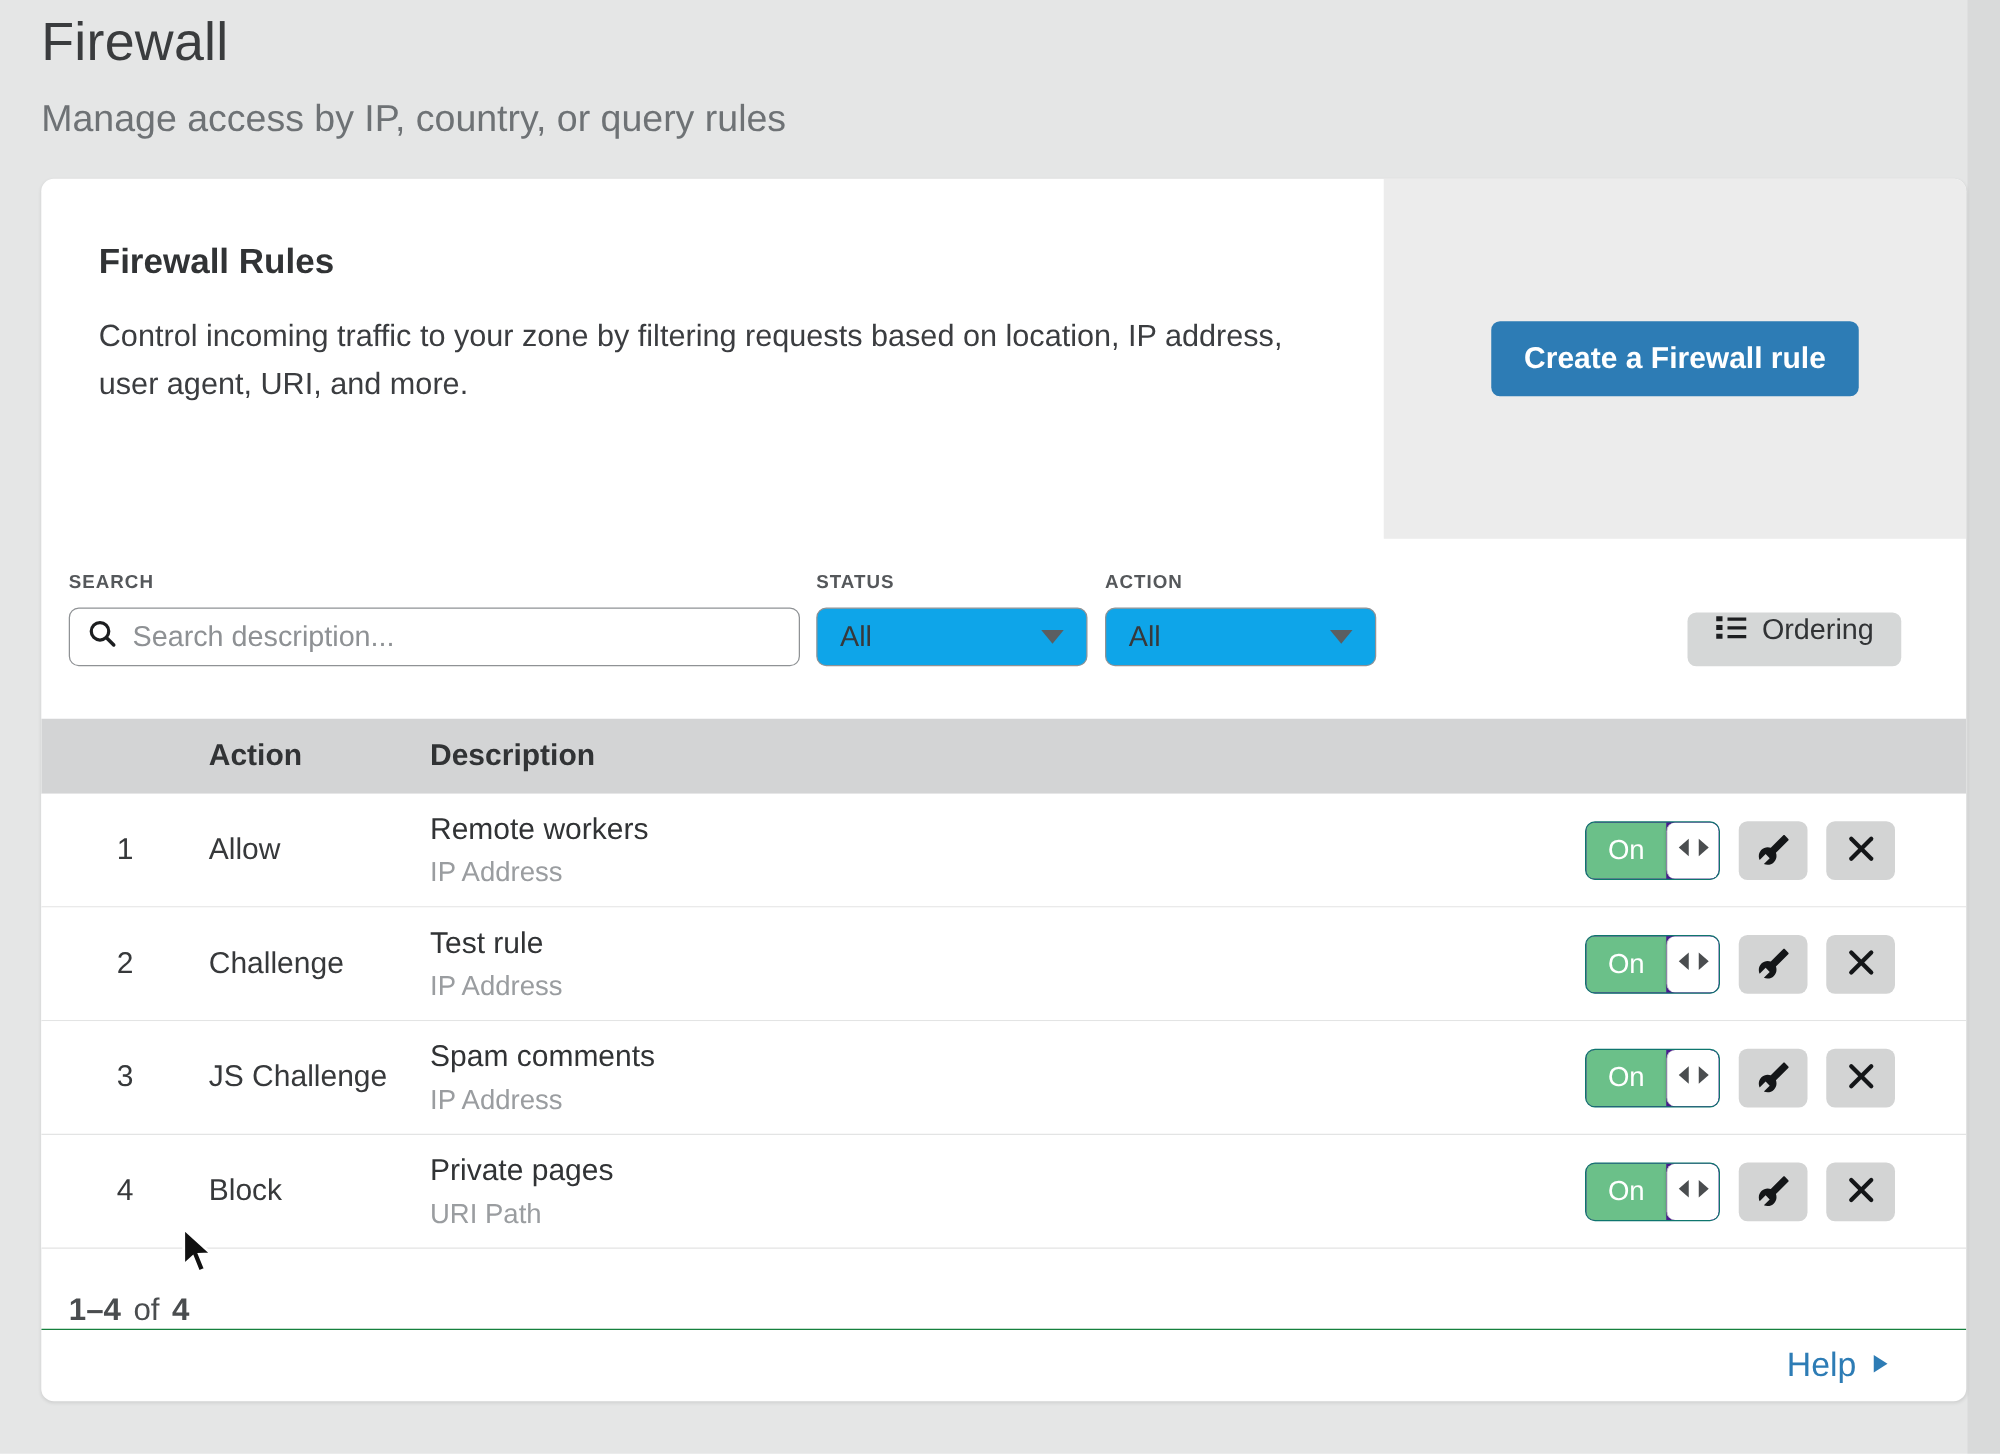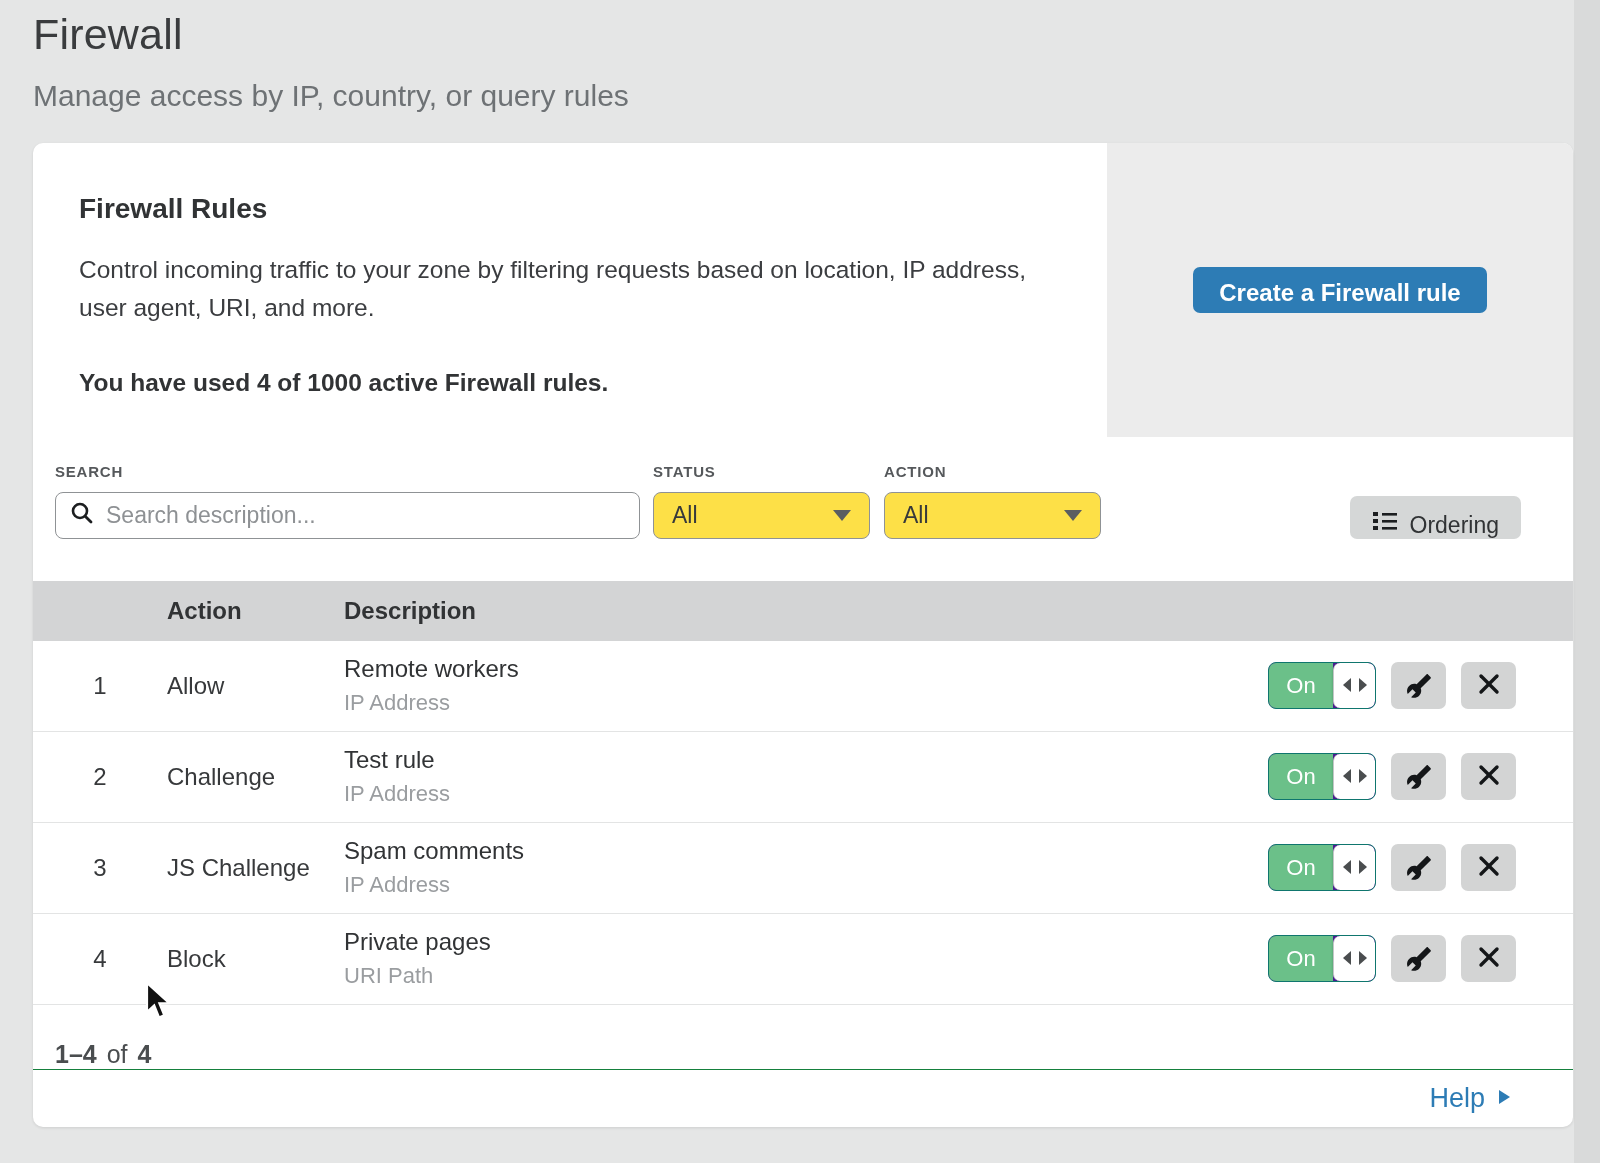--- a/index.html
+++ b/index.html
@@ -32,21 +32,21 @@
   .intro-heading { font-size: 28px; font-weight: 700; color: #313335; }
   .intro-desc { font-size: 24.5px; line-height: 1.55; color: #3b3d40; margin-top: 26px; max-width: 950px; }
   .intro-usage { font-size: 24.5px; font-weight: 700; color: #313335; margin-top: 42px; }
   .side-panel {
     flex: 1; background: #ececec;
     display: flex; align-items: center; justify-content: center;
   }
   .create-btn {
     background: #2d7cb5; color: #ffffff; border: none; cursor: pointer;
     font-family: inherit; font-size: 24px; font-weight: 600;
-    padding: 12px 26px; border-radius: 7px; height: 46px;
+    padding: 12px 26px; border-radius: 7px; height: 60px;
   }
 
   
   .filter-bar {
     display: flex; align-items: flex-end;
     padding: 26px 52px 42px 22px;
   }
   .filter-group { display: flex; flex-direction: column; }
   .filter-label {
     font-size: 15px; font-weight: 700; letter-spacing: 0.8px;
@@ -56,33 +56,33 @@
     width: 585px; height: 47px; border: 1px solid #8f9295; border-radius: 8px;
     display: flex; align-items: center; background: #fff; padding: 0 14px;
   }
   .search-box input {
     border: none; outline: none; flex: 1; font-family: inherit;
     font-size: 23px; color: #37393b; margin-left: 12px; background: transparent;
   }
   .search-box input::placeholder { color: #8e9194; }
   .select-box {
     width: 217px; height: 47px; border: 1px solid #8f9295; border-radius: 8px;
-    background: #fde047; display: flex; align-items: center; justify-content: space-between;
+    background: #0ea5e9; display: flex; align-items: center; justify-content: space-between;
     padding: 0 18px; font-size: 23px; color: #37393b; cursor: pointer;
   }
   .caret-down {
     width: 0; height: 0; border-left: 9px solid transparent;
     border-right: 9px solid transparent; border-top: 11px solid #5b5e61;
   }
   .gap-status { margin-left: 13px; }
   .gap-action { margin-left: 14px; }
   .ordering-btn {
     margin-left: auto; height: 43px; padding: 0 22px;
     background: #d5d7d7; border: none; border-radius: 7px; cursor: pointer;
-    display: flex; align-items: flex-end; gap: 12px;
+    display: flex; align-items: flex-start; gap: 12px;
     font-family: inherit; font-size: 23px; color: #313335;
   }
 
   
   .thead {
     background: #d3d4d5; height: 60px;
     display: flex; align-items: center;
     font-size: 24px; font-weight: 700; color: #313335;
   }
   .col-num { width: 134px; text-align: center; }
@@ -143,21 +143,20 @@
   <div class="page-title">Firewall</div>
   <div class="page-subtitle">Manage access by IP, country, or query rules</div>
 </div>
 
 <div class="card">
 
   <div class="card-top">
     <div class="intro">
       <div class="intro-heading">Firewall Rules</div>
       <div class="intro-desc">Control incoming traffic to your zone by filtering requests based on location, IP address, user agent, URI, and more.</div>
-      <div class="intro-usage">You have used 4 of 1000 active Firewall rules.</div>
     </div>
     <div class="side-panel">
       <button class="create-btn">Create a Firewall rule</button>
     </div>
   </div>
 
   <div class="filter-bar">
     <div class="filter-group">
       <div class="filter-label">SEARCH</div>
       <div class="search-box">

